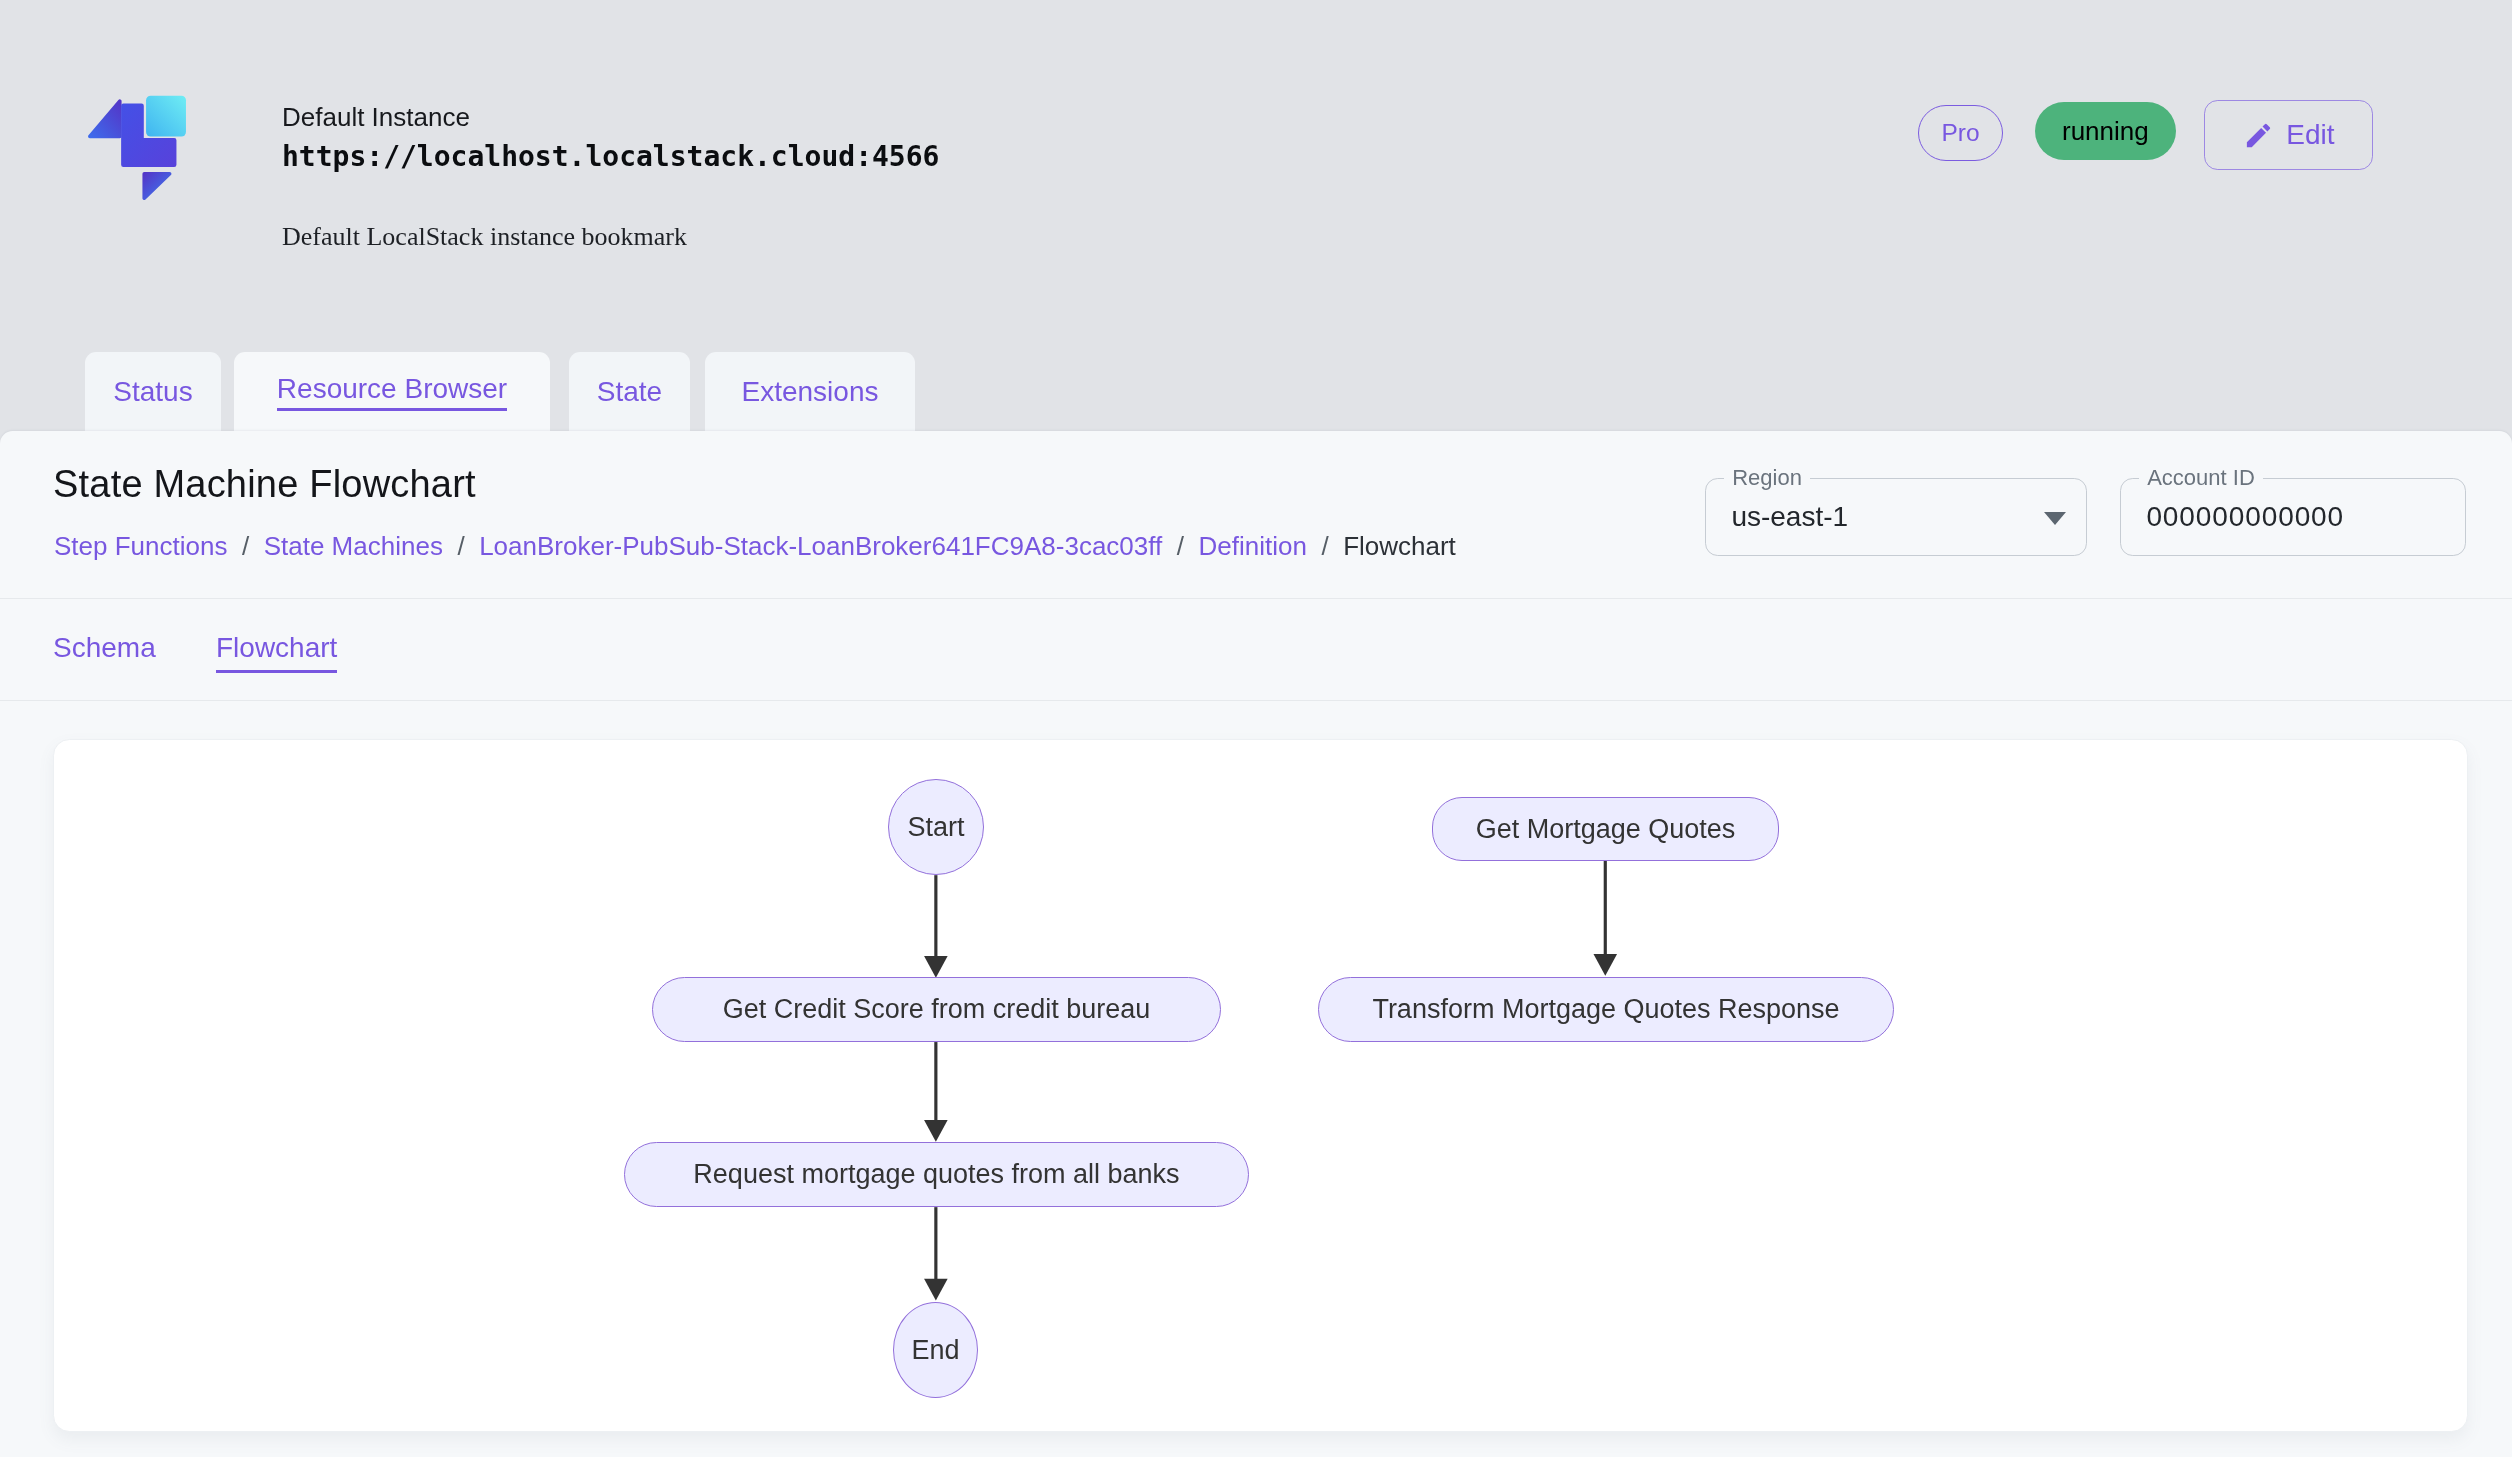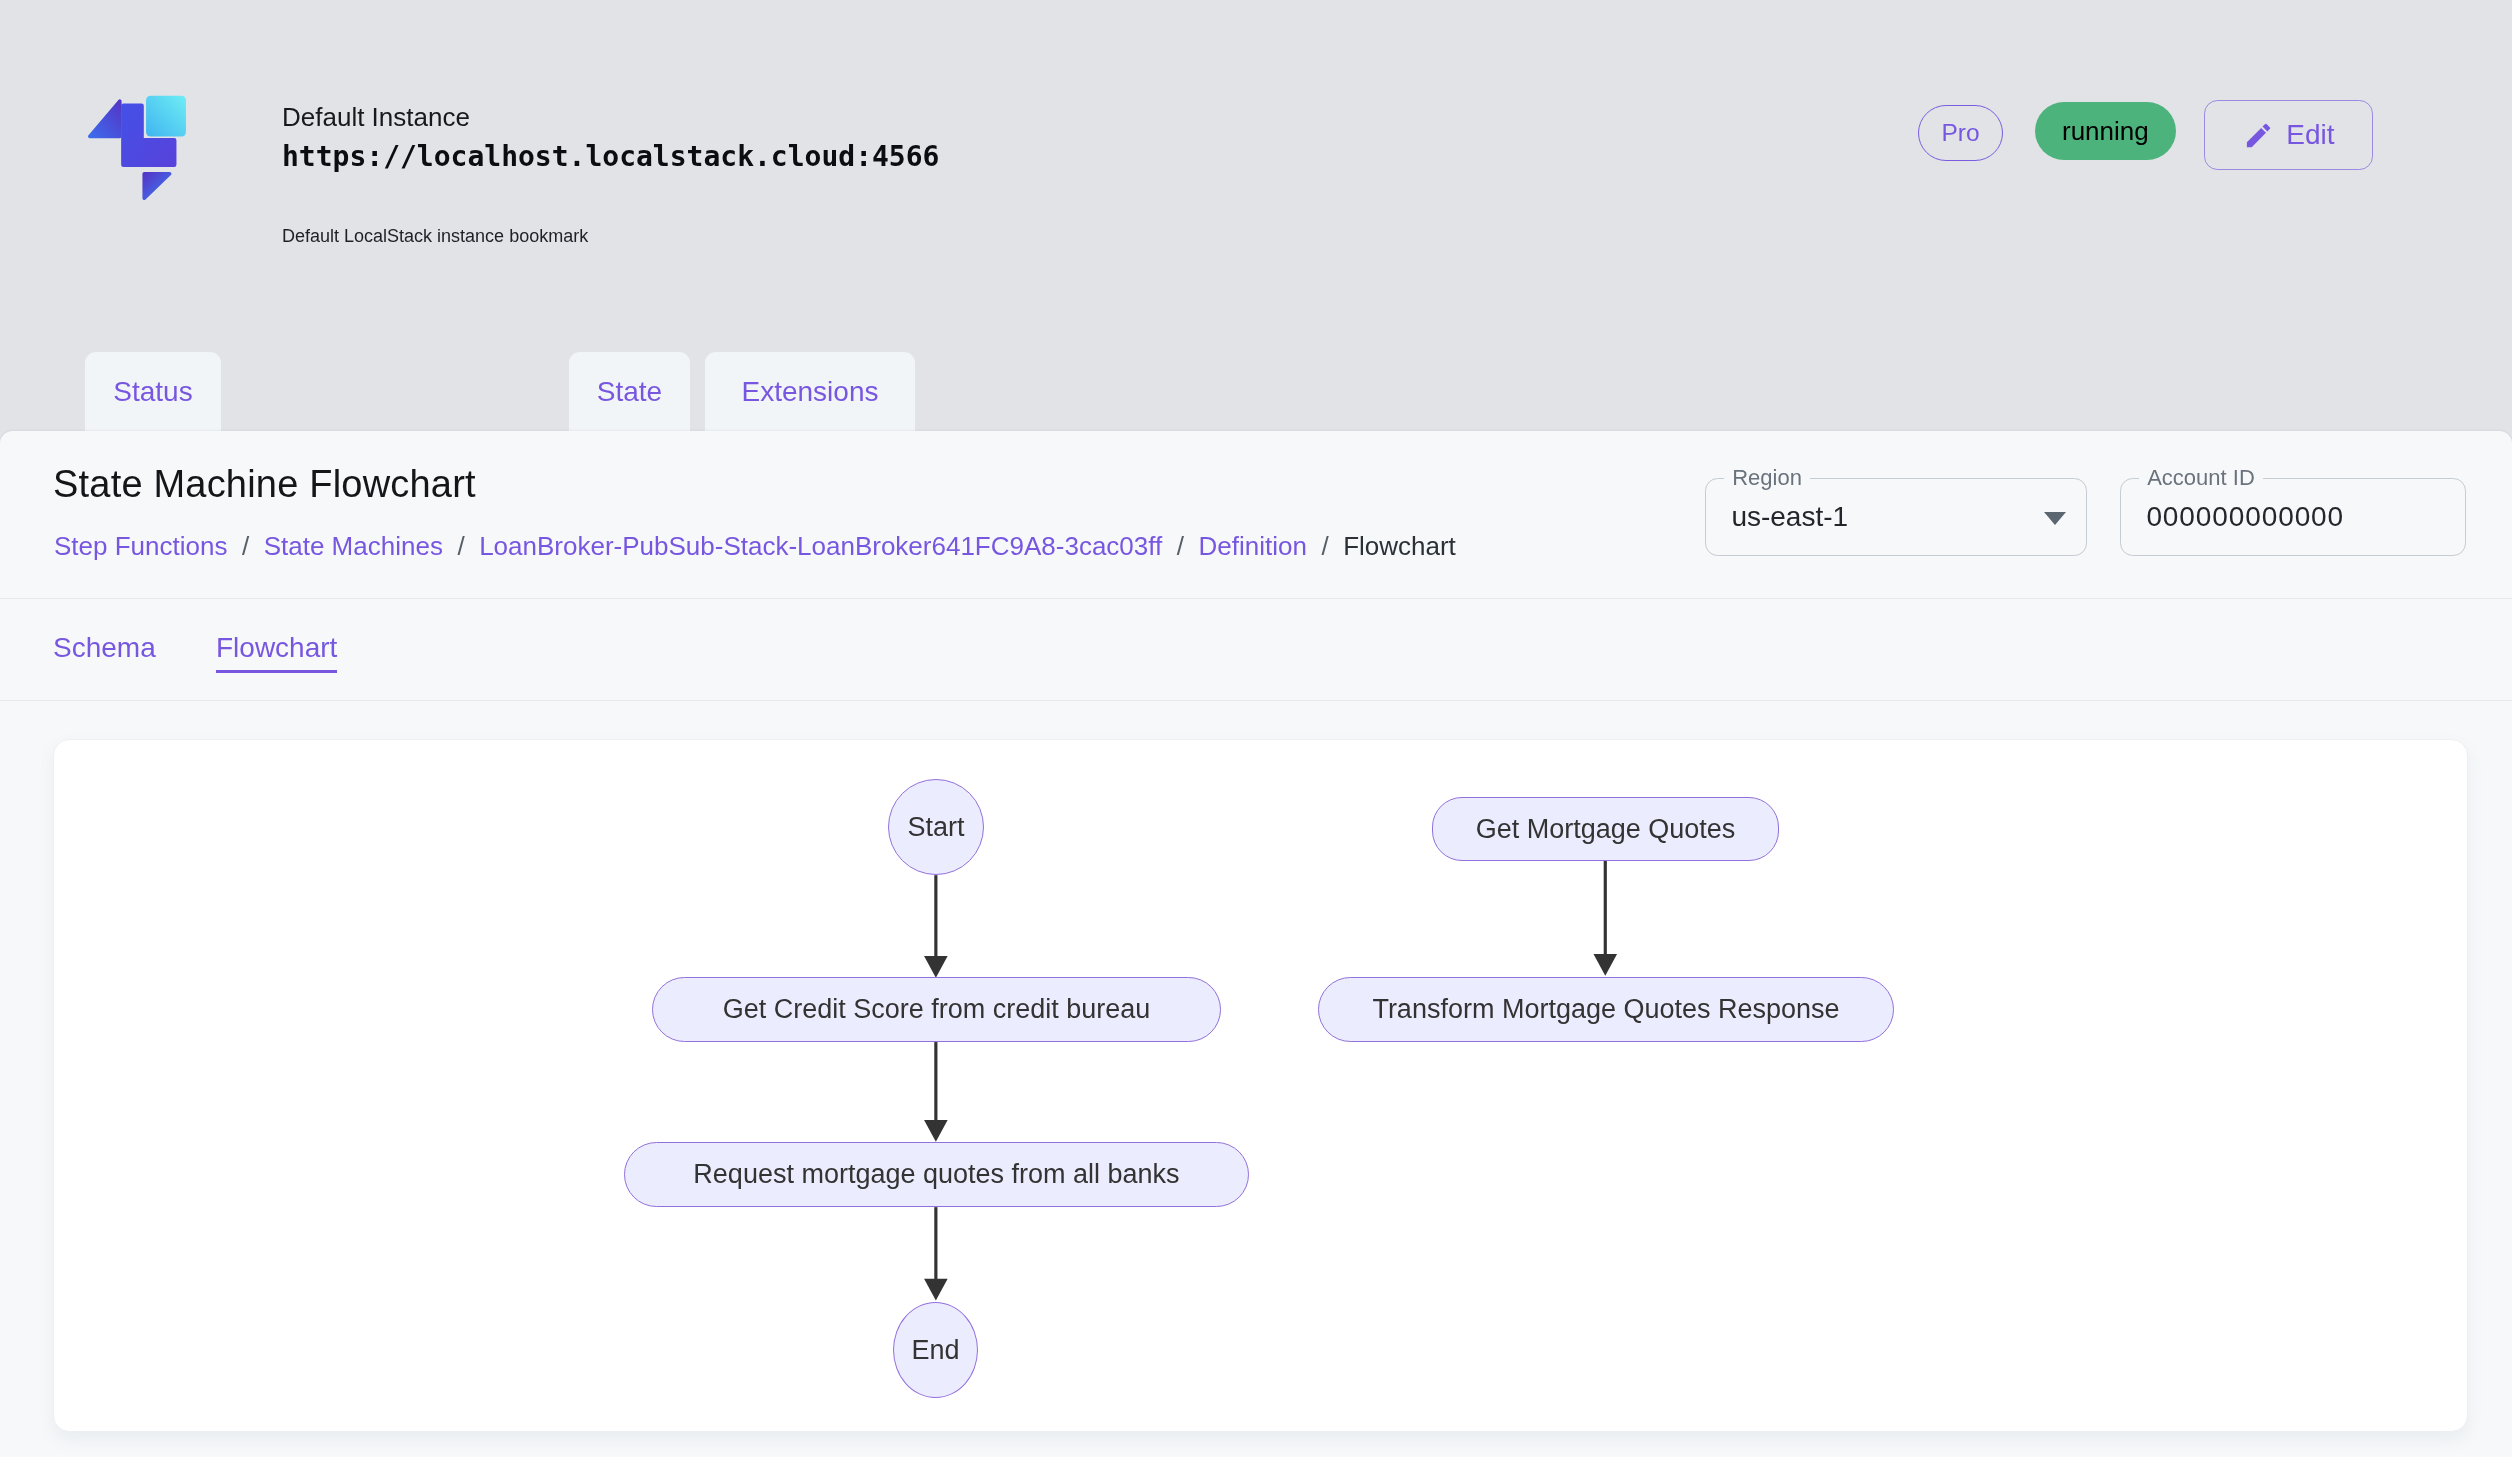--- a/index.html
+++ b/index.html
@@ -9,21 +9,21 @@
     background:#E1E3E7; overflow:hidden;
     font-family:"Liberation Sans", sans-serif; color:#1c1e21;
   }
 
   
   .logo { position:absolute; left:86px; top:93px; width:102px; height:107px; }
   .instance-info { position:absolute; left:234px; top:100px;margin-left:48px; }
   .instance-name { font-size:26px; color:#17191d; line-height:34px; }
   .instance-url  { font-size:28px; font-weight:700; color:#0b0d10;
                    font-family:"DejaVu Sans Mono", monospace; line-height:38px; margin-top:3.6px; }
-  .instance-desc { font-size:18px; color:#1d2025; line-height:33px; margin-top:44px; }
+  .instance-desc { font-size:26px; color:#1d2025; line-height:33px; margin-top:44px;font-family:Liberation Serif, serif; }
 
   .chip-pro {
     position:absolute; left:1918px; top:105px; width:85px; height:56px;
     border:1.8px solid #7b5ce0; border-radius:28px; color:#7857e0;
     font-size:24.5px; display:flex; align-items:center; justify-content:center;
     background:transparent;
   }
   .badge-running {
     position:absolute; left:2035px; top:102px; min-width:140px; height:58px;
     border-radius:29px; background:#4DB37C; color:#000000; font-size:26px;
@@ -151,20 +151,23 @@
   <div class="badge-running">running</div>
   <button class="btn-edit">
     <svg viewBox="0 0 24 24" aria-hidden="true">
       <path d="M3 17.25V21h3.75L17.81 9.94l-3.75-3.75L3 17.25zM20.71 7.04c.39-.39.39-1.02 0-1.41l-2.34-2.34a.9959.9959 0 0 0-1.41 0l-1.83 1.83 3.75 3.75 1.83-1.83z"></path>
     </svg>
     <span>Edit</span>
   </button>
 
   <div class="tab tab-status">
     <span class="tab-label">Status</span>
+  </div>
+  <div class="tab tab-resources active">
+    <span class="tab-label">Resource Browser</span>
   </div>
   <div class="tab tab-state">
     <span class="tab-label">State</span>
   </div>
   <div class="tab tab-extensions">
     <span class="tab-label">Extensions</span>
   </div>
 
   <div class="panel"></div>
 

